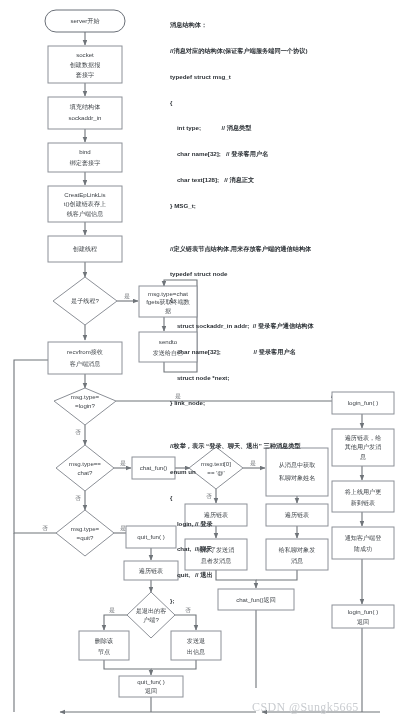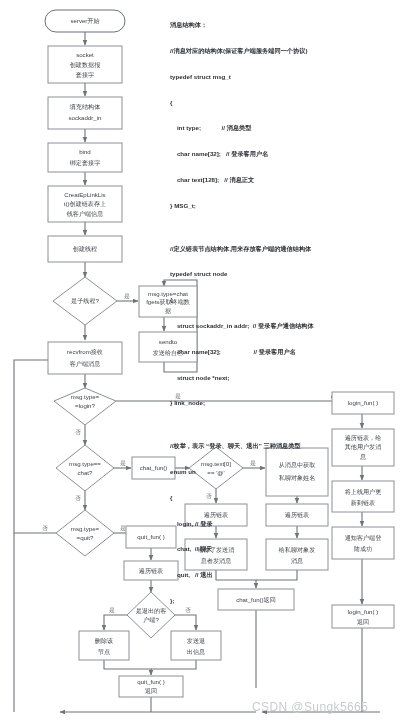--- a/index.html
+++ b/index.html
@@ -71,21 +71,21 @@
     color:#2d3237;
     white-space:pre;
     font-weight:bold;
   }
   .watermark{
     position:absolute;
     left:252px;
     top:700px;
     font-size:12px;
     color:#c9ccd0;
-    font-family:Liberation Sans, sans-serif;
+    font-family:Liberation Serif, serif;
     letter-spacing:0.4px;
     white-space:nowrap;
     pointer-events:none;
   }
 </style>
 </head>
 <body>
 
 <div id="page">
 

